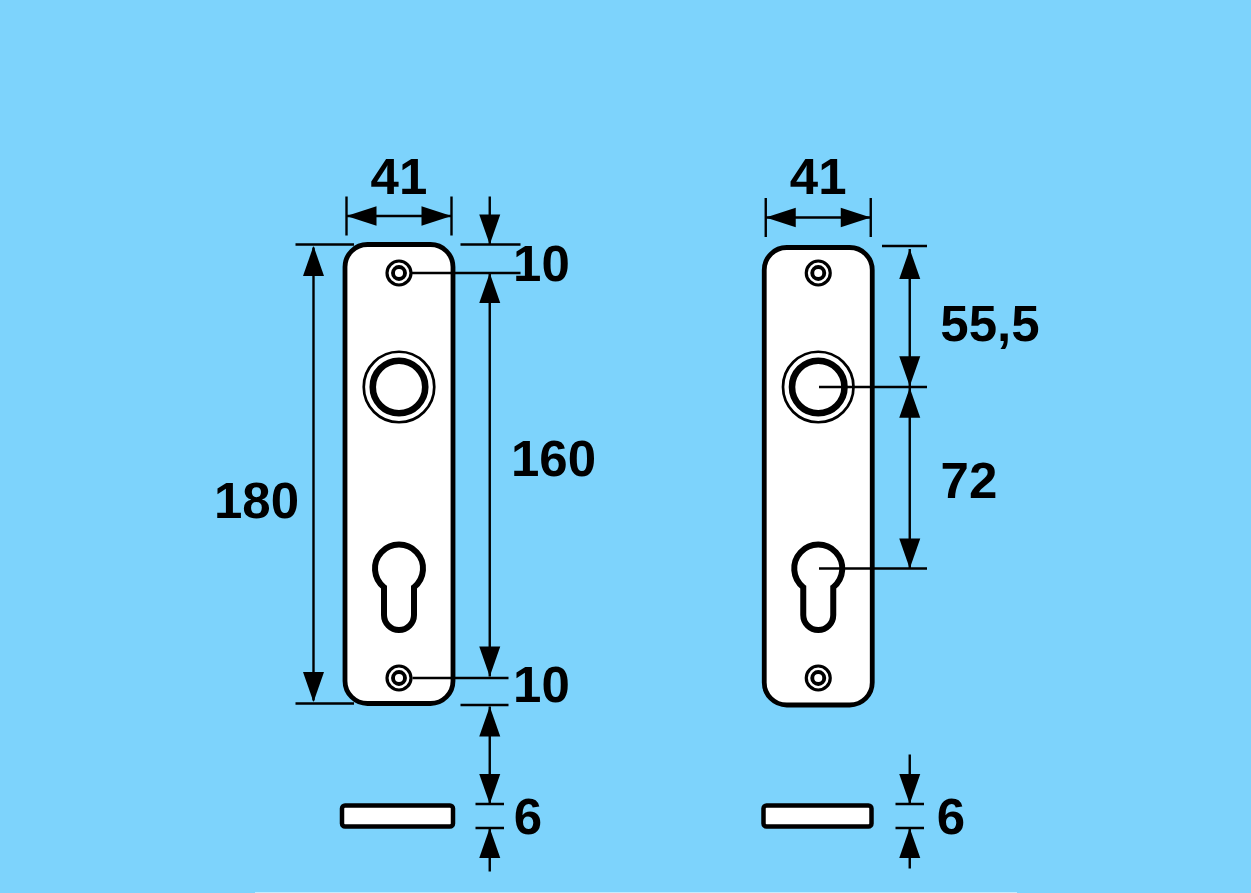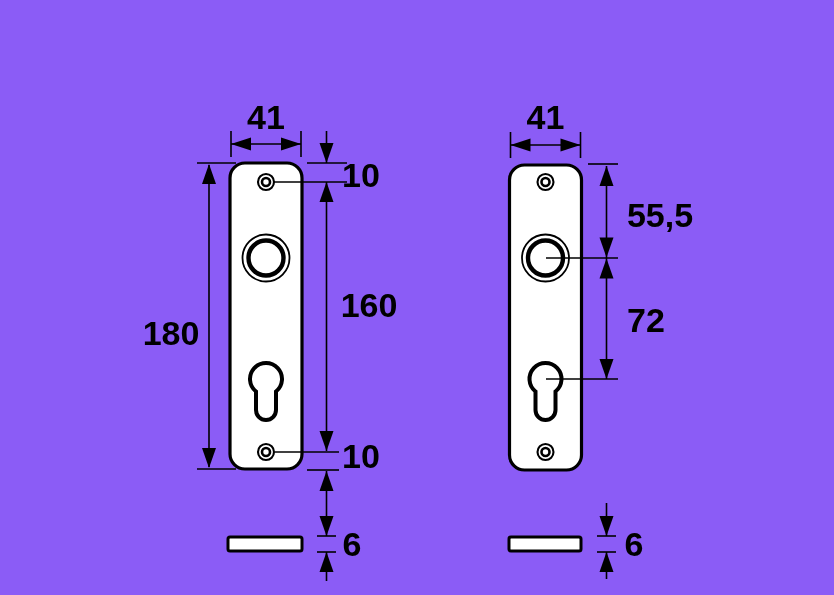--- a/index.html
+++ b/index.html
@@ -1,20 +1,20 @@
 <!DOCTYPE html>
 <html><head>
 <meta charset="utf-8">
 <style>
   html, body { margin: 0; padding: 0; background: #ffffff; }
   .canvas {
     position: relative;
     width: 834px;
     height: 595px;
-    background: #8b5cf6;
+    background: #7dd3fc;
     overflow: hidden;
   }
   svg { display: block; }
   
   .outline { fill: #ffffff; stroke: #000000; stroke-width: 3.2; }
   
   .hole-thin { fill: #ffffff; stroke: #000000; stroke-width: 1.8; }
   .hole-bold { fill: #ffffff; stroke: #000000; stroke-width: 4.4; }
   
   .screw-o { fill: #ffffff; stroke: #000000; stroke-width: 2.1; }

